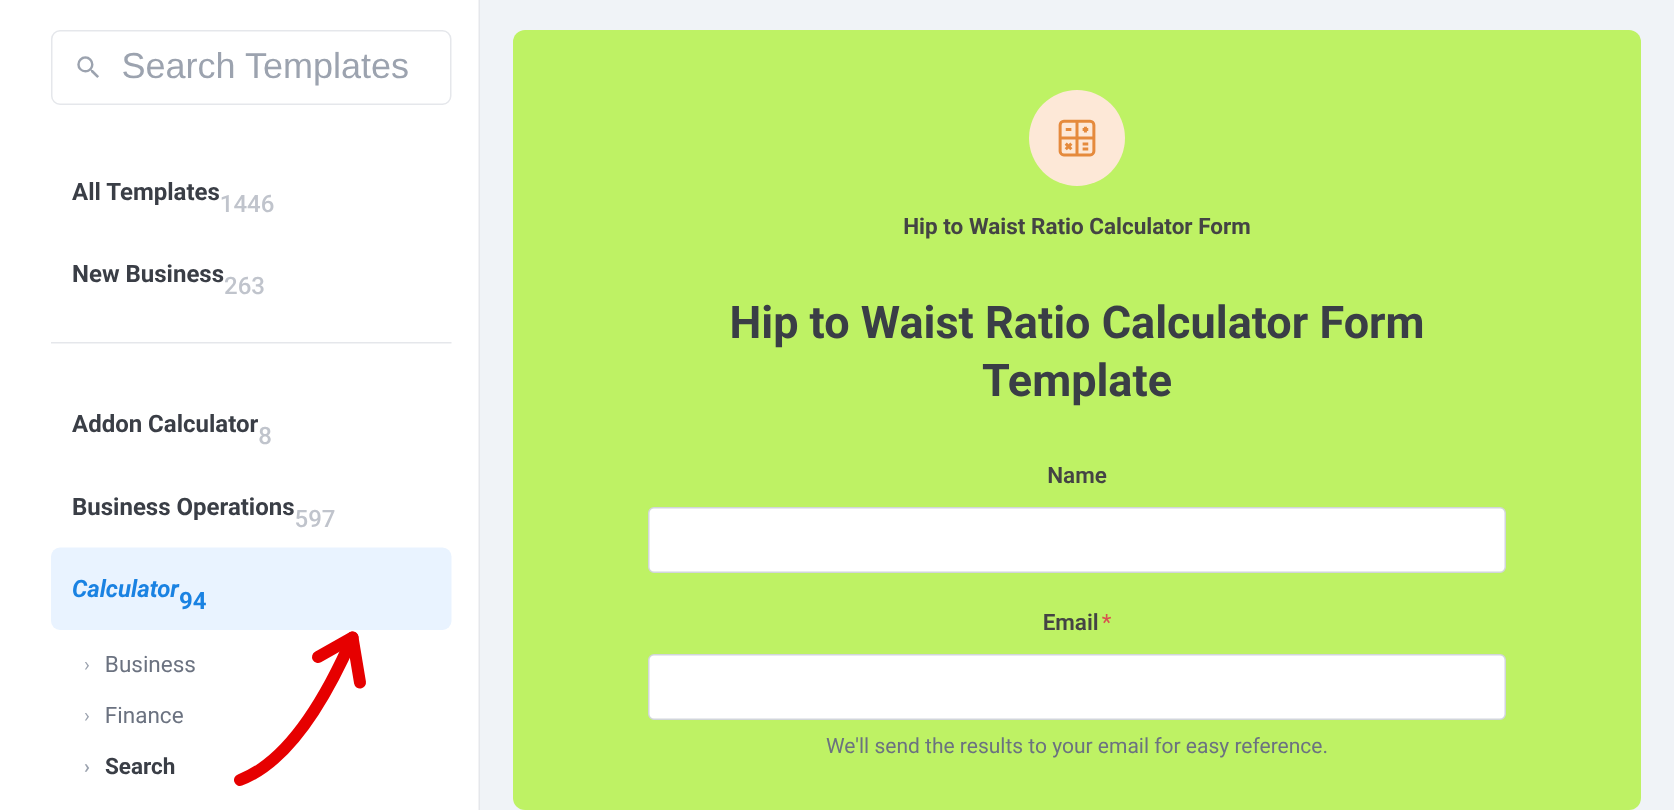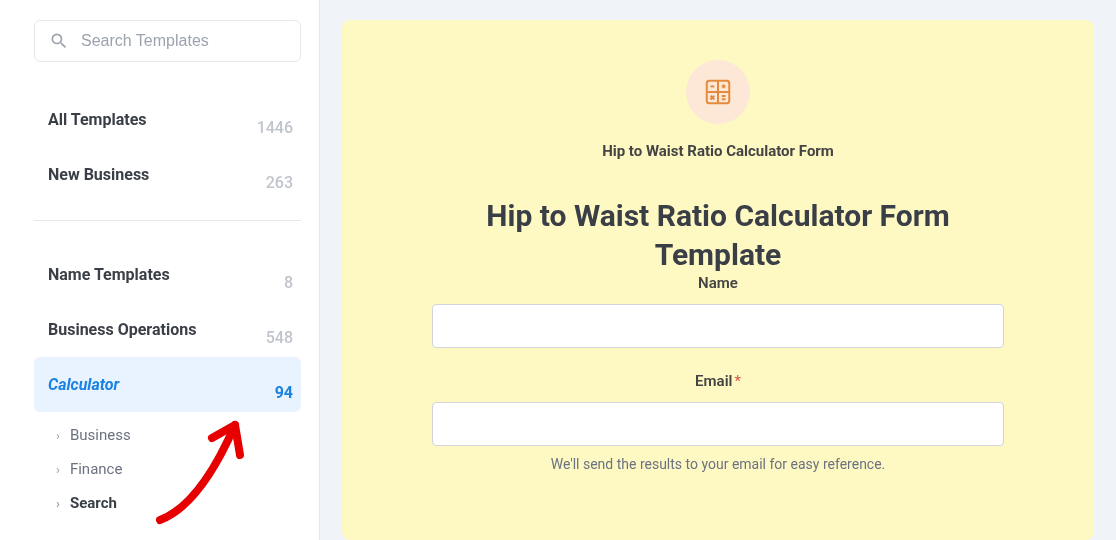--- a/index.html
+++ b/index.html
@@ -23,30 +23,29 @@
       align-items: center;
       border: 1px solid #e5e7eb;
       border-radius: 6px;
       padding: 10px 14px;
       margin-bottom: 30px;
     }
     .search-box svg { width: 20px; height: 20px; fill: #9ca3af; margin-right: 12px; flex-shrink:0; }
     .search-box input {
       border: none;
       outline: none;
-      font-size: 16px;
+      font-size: 24px;
       color: #15803d;
       width: 100%;
       background: transparent;
     }
     .search-box input::placeholder { color: #9ca3af; }
     .top-cats { margin-bottom: 18px; }
     .cat-row {
       display: flex;
-      justify-content: space-between;
       align-items: center;
       padding: 10px 8px 10px 14px;
       font-size: 16px;
       cursor: pointer;
       border-radius: 6px;
     }
     .cat-row .label { color: #3a3e46; font-weight: 700; }
     .cat-row .count { color: #c0c4cc; font-weight: 500; margin-top: 16px; }
     .divider { height: 1px; background: #e5e7eb; margin: 18px 0 26px 0; }
     .cat-row.active { background: #e9f3ff; }
@@ -62,21 +61,21 @@
       cursor: pointer;
     }
     .sub-row.bold { color:#3a3e46; font-weight:700; }
     .sub-row .chev { margin-right: 10px; color: #9ca3af; font-size: 13px; }
     .main {
       flex: 1;
       background: #f0f3f7;
       padding: 20px 22px 0 22px;
     }
     .card {
-      background: #fef9c3;
+      background: #bef264;
       border-radius: 8px;
       padding: 40px 90px 0 90px;
       height: 100%;
     }
     .icon-circle {
       width: 64px; height: 64px;
       border-radius: 50%;
       background: #fde8d7;
       margin: 0 auto 18px auto;
       display: flex; align-items: center; justify-content: center;
@@ -88,20 +87,21 @@
       font-weight: 700;
       color: #444;
       margin-bottom: 36px;
     }
     .big-title {
       text-align: center;
       font-size: 30px;
       font-weight: 700;
       color: #3a3e46;
       line-height: 1.3;
+      margin-bottom: 34px;
     }
     .form-label {
       text-align: center;
       font-size: 15px;
       font-weight: 600;
       color: #444;
       margin-bottom: 12px;
     }
     .form-label .req { color: #d9534f; margin-left: 2px; font-weight:400;}
     .form-input {
@@ -148,26 +148,26 @@
     <div class="cat-row">
       <span class="label">New Business</span>
       <span class="count">263</span>
     </div>
   </div>
 
   <div class="divider"></div>
 
   <div>
     <div class="cat-row">
-      <span class="label">Name Templates</span>
+      <span class="label">Addon Calculator</span>
       <span class="count">8</span>
     </div>
     <div class="cat-row">
       <span class="label">Business Operations</span>
-      <span class="count">548</span>
+      <span class="count">597</span>
     </div>
     <div class="cat-row active">
       <span class="label">Calculator</span>
       <span class="count">94</span>
     </div>
 
     <div class="sub-cats">
       <div class="sub-row">
         <span class="chev">›</span>
         <span>Business</span>

